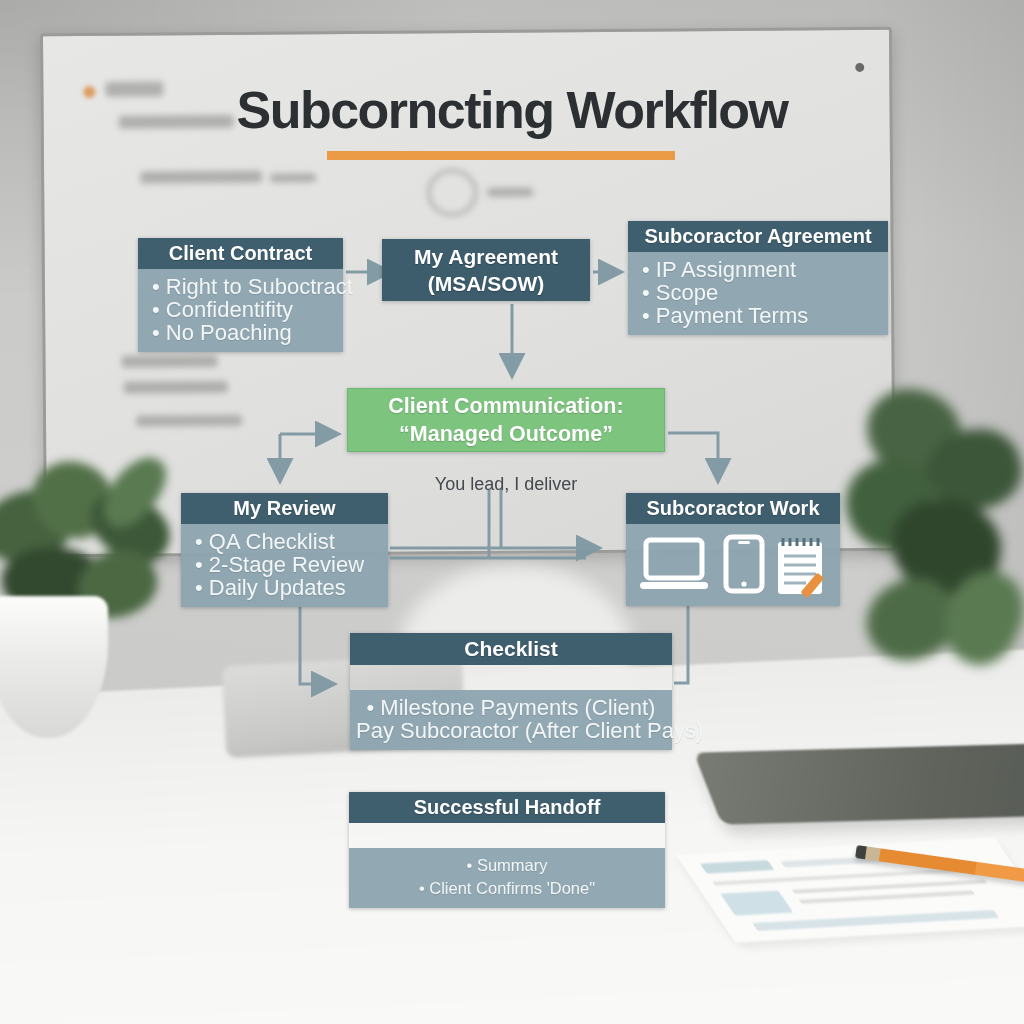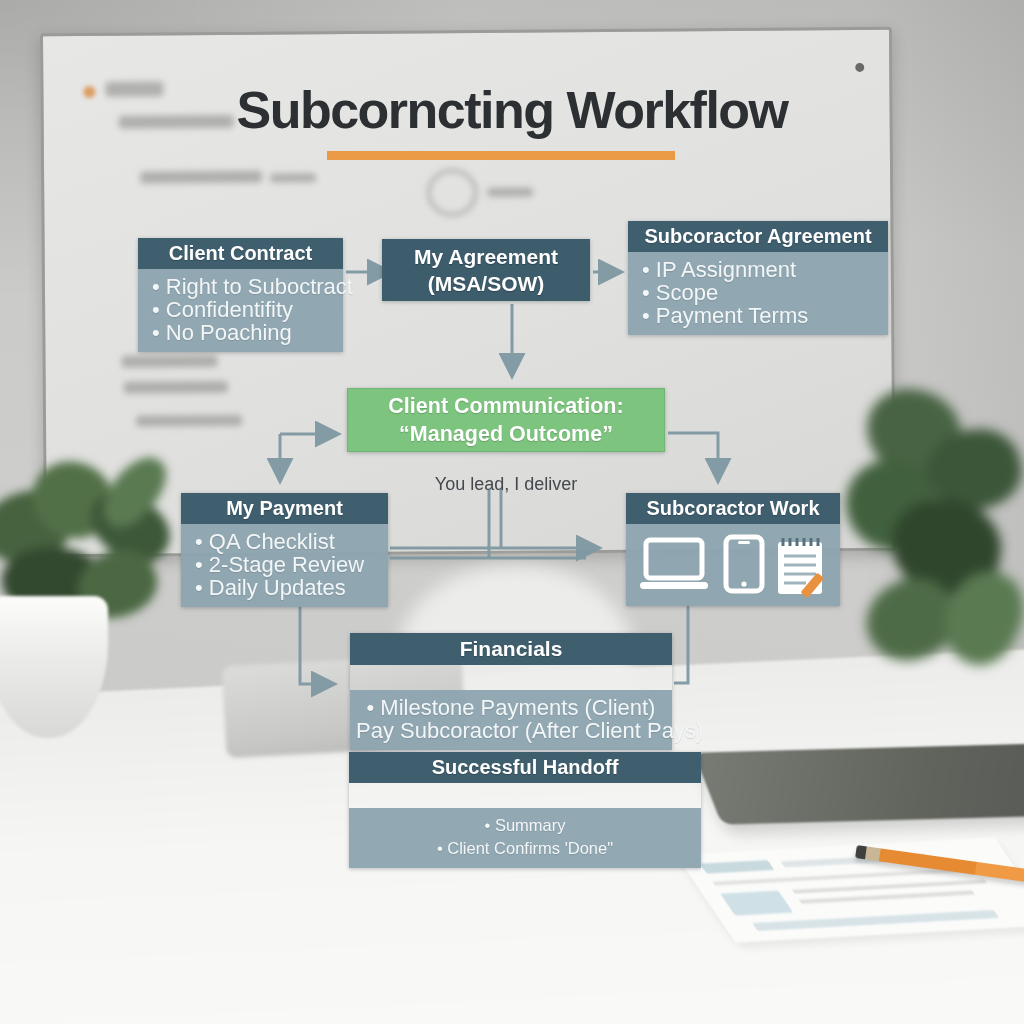--- a/index.html
+++ b/index.html
@@ -176,21 +176,21 @@
       </div>
     </div>
 
     <div class="box green-box" style="left:347px;top:388px;width:318px;height:64px">
       <div>Client Communication:</div>
       <div>“Managed Outcome”</div>
     </div>
     <div class="subtitle">You lead, I deliver</div>
 
     <div class="box" style="left:181px;top:493px;width:207px">
-      <div class="box-header">My Payment</div>
+      <div class="box-header">My Review</div>
       <div class="box-body">
         <div class="bullet">• QA Checklist</div>
         <div class="bullet">• 2-Stage Review</div>
         <div class="bullet">• Daily Updates</div>
       </div>
     </div>
 
     <div class="box" style="left:626px;top:493px;width:214px">
       <div class="box-header">Subcoractor Work</div>
       <div class="icon-row">
@@ -220,28 +220,28 @@
               <line x1="146" y1="42" x2="178" y2="42"></line>
                 <line x1="146" y1="51" x2="168" y2="51"></line>
             </g>
             <rect x="170" y="40" width="9" height="26" rx="2" fill="#e8923f" transform="rotate(40 174 53)"></rect>
           </g>
         </svg>
       </div>
     </div>
 
     <div class="box" style="left:350px;top:633px;width:322px">
-      <div class="box-header" style="font-size:21px">Financials</div>
+      <div class="box-header" style="font-size:21px">Checklist</div>
       <div class="box-body centered">
         <div class="bullet">• Milestone Payments (Client)</div>
         <div class="bullet">Pay Subcoractor (After Client Pays)</div>
       </div>
     </div>
 
-    <div class="box" style="left:349px;top:752px;width:352px">
+    <div class="box" style="left:349px;top:792px;width:316px">
       <div class="box-header">Successful Handoff</div>
       <div class="box-body centered" style="font-size:16.5px">
         <div class="bullet">• Summary</div>
         <div class="bullet">• Client Confirms 'Done"</div>
       </div>
     </div>
 
   </div>
 </div>
 

